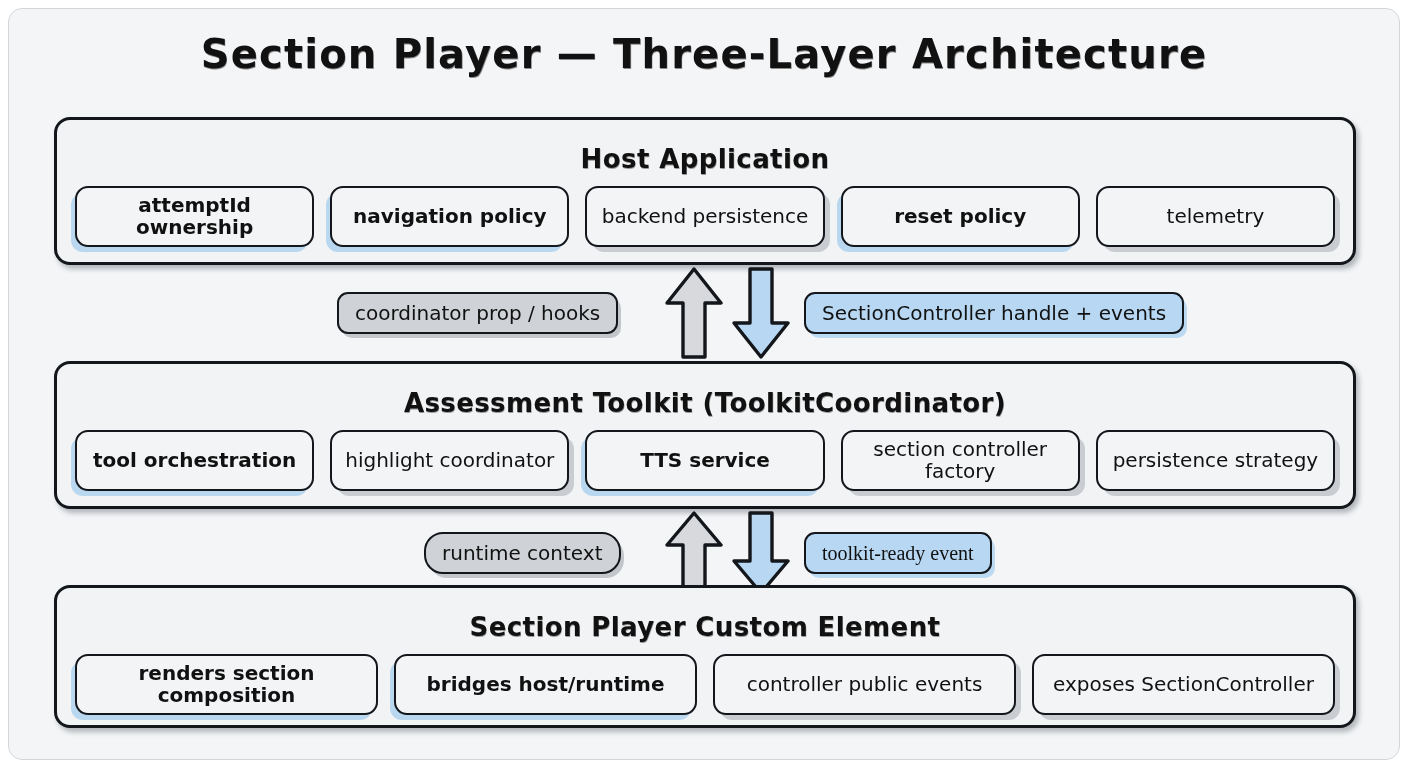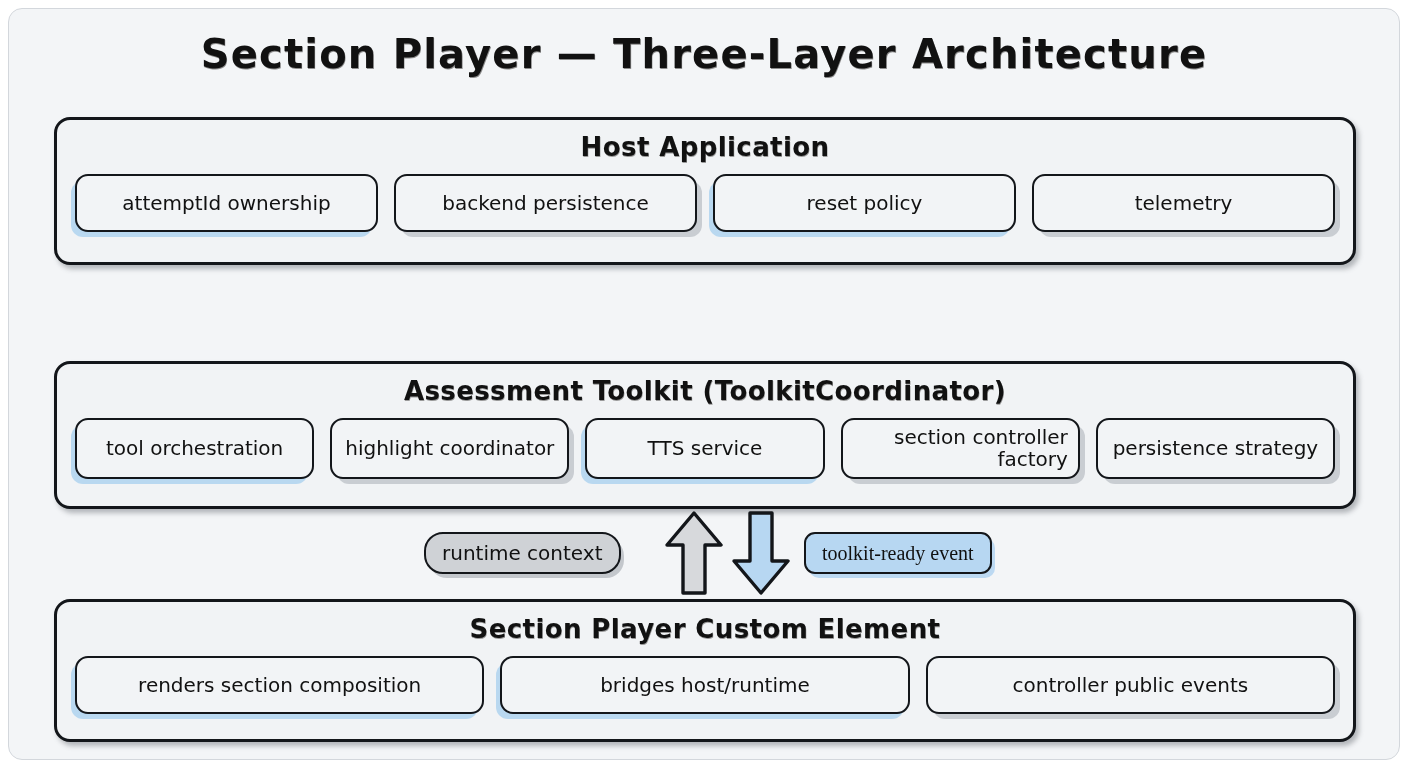--- a/index.html
+++ b/index.html
@@ -44,21 +44,21 @@
     background: #f1f3f5;
     border: 3px solid #13161a;
     border-radius: 16px;
     box-shadow: 3px 4px 5px rgba(90,95,103,0.42);
   }
   .layer-title {
     text-align: center;
     font-size: 26px;
     font-weight: bold;
     color: #111;
-    margin-top: 12px;
+    margin-top: 24px;
     letter-spacing: 0.4px;
     text-shadow: 0.5px 0.5px 0 #9a9a9a;
   }
   .chip-row {
     display: flex;
     justify-content: space-between;
     align-items: stretch;
     padding: 12px 18px 18px 18px;
     gap: 16px;
   }
@@ -70,27 +70,27 @@
     justify-content: center;
     text-align: center;
     line-height: 1.12;
     font-size: 20px;
     color: #111;
     background: #f2f4f6;
     border: 2.6px solid #13161a;
     border-radius: 13px;
     padding: 6px 10px;
   }
-  .chip.sh-blue { box-shadow: -5px 6px 0 -1px #b9d8f0; }
-  .chip.sh-gray { box-shadow:  6px 6px 0 -1px #c9cdd2; text-align: right; }
+  .chip.sh-blue { box-shadow: -5px 6px 0 -1px #b9d8f0; font-weight: bold; }
+  .chip.sh-gray { box-shadow:  6px 6px 0 -1px #c9cdd2; }
 
   
   #layer-host    { top: 108px; height: 148px; }
   #layer-toolkit { top: 352px; height: 148px; }
-  #layer-element { top: 590px; height: 143px; }
+  #layer-element { top: 576px; height: 143px; }
 
   
   .connector {
     position: absolute;
     left: 45px;
     width: 1302px;
   }
   #connector-top    { top: 256px; height: 96px; }
   #connector-bottom { top: 500px; height: 88px; }
 
@@ -137,26 +137,45 @@
 <body>
 
 <div id="canvas">
 
   <div id="diagram-title">Section Player — Three-Layer Architecture</div>
 
   <div class="layer" id="layer-host">
     <div class="layer-title">Host Application</div>
     <div class="chip-row">
       <div class="chip sh-blue">attemptId ownership</div>
+      <div class="chip sh-blue">navigation policy</div>
       <div class="chip sh-gray">backend persistence</div>
       <div class="chip sh-blue">reset policy</div>
       <div class="chip sh-gray">telemetry</div>
     </div>
   </div>
 
+  <div class="connector" id="connector-top">
+
+    <div class="pill gray" id="pill-coordinator-prop">coordinator prop / hooks</div>
+
+    <div class="arrow" id="arrow-up-1">
+      <svg viewBox="0 0 58 92" preserveAspectRatio="none">
+        <polygon points="29,2 56,36 40,36 40,90 18,90 18,36 2,36" fill="#d7d9dc" stroke="#13161a" stroke-width="3.4" stroke-linejoin="round"></polygon>
+      </svg>
+    </div>
+
+    <div class="arrow" id="arrow-down-1">
+      <svg viewBox="0 0 58 92" preserveAspectRatio="none">
+        <polygon points="29,90 56,56 40,56 40,2 18,2 18,56 2,56" fill="#b7d7f2" stroke="#13161a" stroke-width="3.4" stroke-linejoin="round"></polygon>
+      </svg>
+    </div>
+
+    <div class="pill blue" id="pill-section-handle">SectionController handle + events</div>
+  </div>
 
   <div class="layer" id="layer-toolkit">
     <div class="layer-title">Assessment Toolkit (ToolkitCoordinator)</div>
     <div class="chip-row">
       <div class="chip sh-blue">tool orchestration</div>
       <div class="chip sh-gray">highlight coordinator</div>
       <div class="chip sh-blue">TTS service</div>
       <div class="chip sh-gray">section controller factory</div>
       <div class="chip sh-gray">persistence strategy</div>
     </div>
@@ -180,16 +199,17 @@
 
     <div class="pill blue" id="pill-toolkit-ready">toolkit-ready event</div>
   </div>
 
   <div class="layer" id="layer-element">
     <div class="layer-title">Section Player Custom Element</div>
     <div class="chip-row">
       <div class="chip sh-blue">renders section composition</div>
       <div class="chip sh-blue">bridges host/runtime</div>
       <div class="chip sh-gray">controller public events</div>
+      <div class="chip sh-gray">exposes SectionController</div>
     </div>
   </div>
 
 </div>
 
 </body></html>

